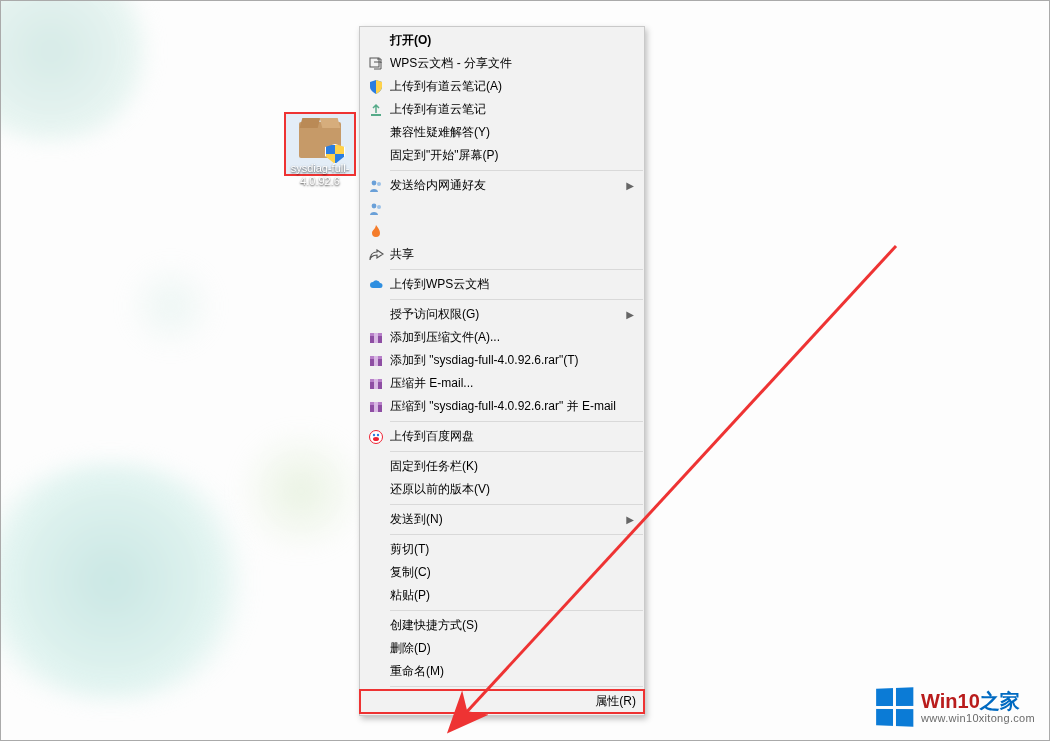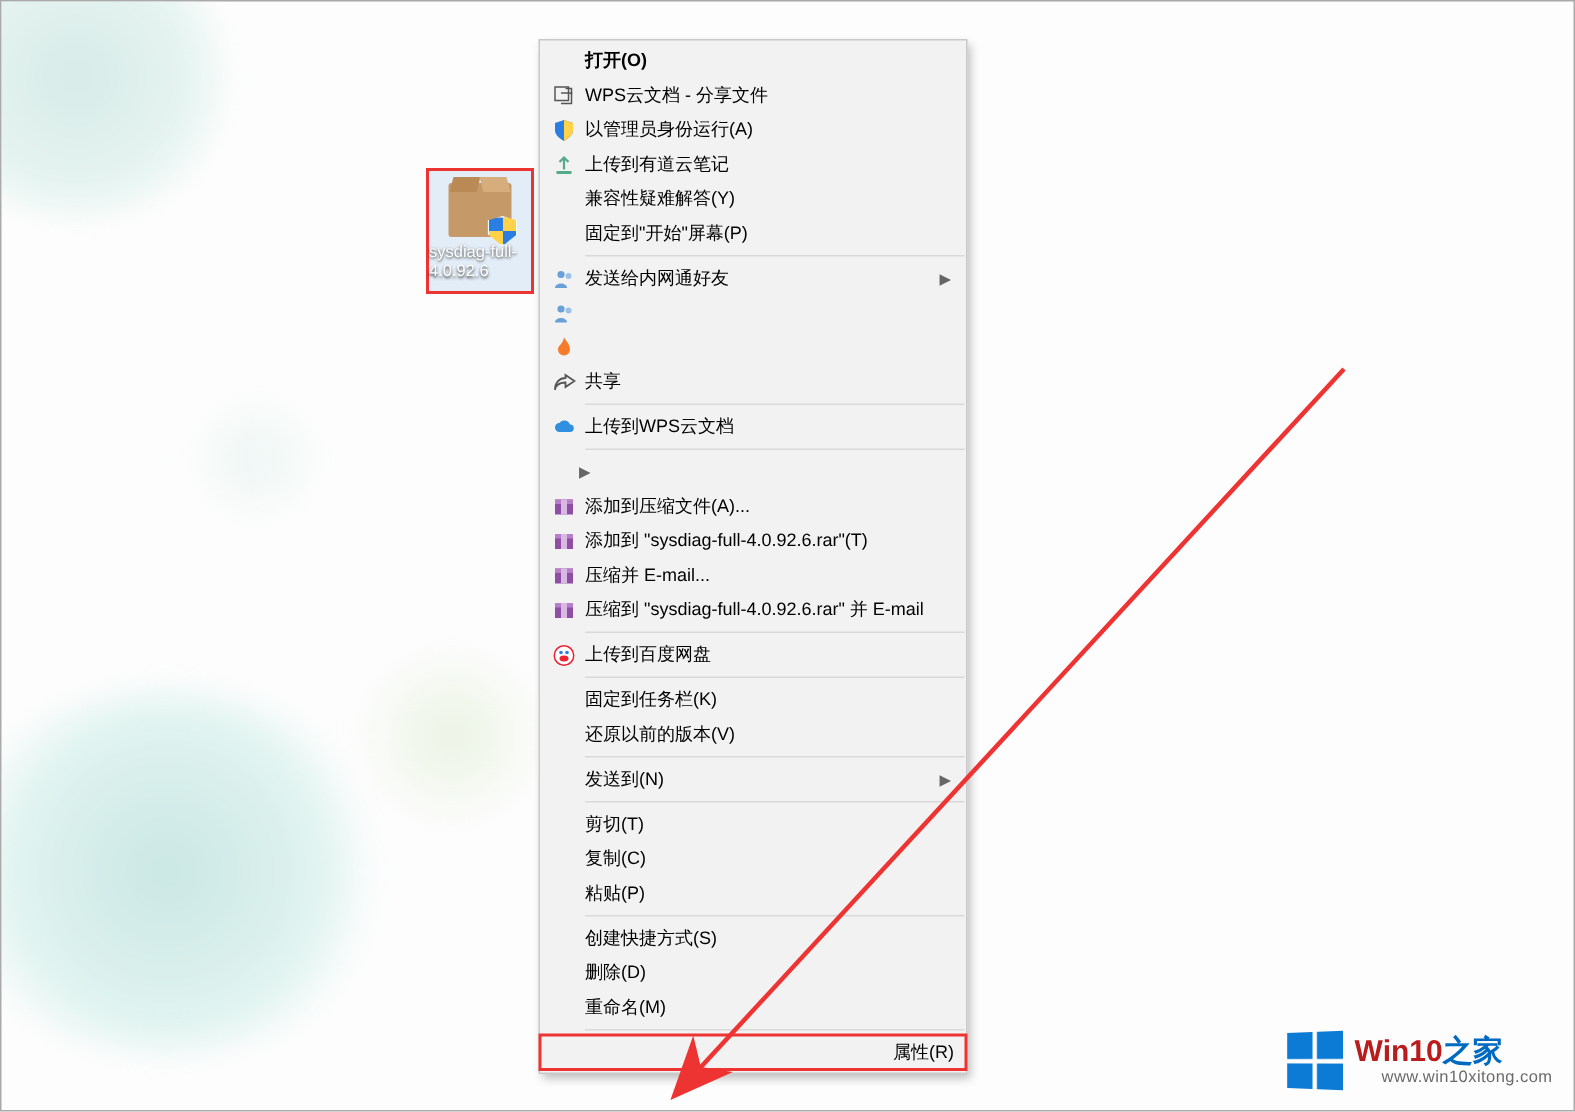--- a/index.html
+++ b/index.html
@@ -19,23 +19,24 @@
   .blob.b { width: 300px; height: 240px; left: -40px; top: 460px; background: radial-gradient(circle, #a9d9d4 0%, #cfeee8 55%, transparent 72%); opacity:.6; }
   .blob.c { width: 140px; height: 120px; left: 230px; top: 430px; background: radial-gradient(circle, #d7e9c9 0%, transparent 70%); opacity:.5; }
   .blob.d { width: 100px; height: 90px; left: 120px; top: 260px; background: radial-gradient(circle, #d5ece6 0%, transparent 70%); opacity:.4; }
 
   
   .desktop-icon {
     position: absolute;
     left: 283px;
     top: 111px;
     width: 72px;
-    height: 84px;
+    height: 64px;
     border: 2px solid #e33;
     background: rgba(150,190,230,.25);
+    text-align: center;
     padding-top: 4px;
     color: #fff;
     text-shadow: 0 1px 2px rgba(0,0,0,.8);
     font-size: 11px;
     line-height: 1.2;
   }
   .desktop-icon .pkg {
     width: 42px; height: 42px; margin: 0 auto 2px;
     position: relative;
   }
@@ -94,21 +95,21 @@
     color: #006ac1;
   }
   .watermark .winsq {
     width: 38px; height: 38px; display:grid; grid-template-columns:1fr 1fr; grid-template-rows:1fr 1fr; gap:3px;
     transform: perspective(100px) rotateY(-12deg);
   }
   .watermark .winsq span { background:#0b7bd6; }
   .watermark .txt { line-height:1.1; }
   .watermark .txt .l1 { font-size:20px; font-weight:600; }
   .watermark .txt .l1 b { color:#b91c1c; }
-  .watermark .txt .l2 { font-size:11px; color:#6a6a6a; letter-spacing:.3px;margin-left:18px; }
+  .watermark .txt .l2 { font-size:11px; color:#6a6a6a; letter-spacing:.3px; }
 
   
   svg.ic { width:16px; height:16px; }
 </style>
 </head>
 <body>
 
 <div class="blob a"></div>
 <div class="blob b"></div>
 <div class="blob c"></div>
@@ -140,21 +141,21 @@
       </span>
       <span class="mi-label">WPS云文档 - 分享文件</span>
     </div>
     <div class="menu-item">
       <span class="mi-icon">
         <svg class="ic" viewBox="0 0 16 16">
           <path d="M8 1 L14 3 V8 C14 12 8 15 8 15 C8 15 2 12 2 8 V3 Z" fill="#2a7de1"></path>
           <path d="M8 1 L14 3 V8 C14 12 8 15 8 15 Z" fill="#ffd24a"></path>
         </svg>
       </span>
-      <span class="mi-label">以管理员身份运行(A)</span>
+      <span class="mi-label">上传到有道云笔记(A)</span>
     </div>
     <div class="menu-item">
       <span class="mi-icon">
         <svg class="ic" viewBox="0 0 16 16">
           <path d="M8 11 V3 M5 6 L8 3 L11 6" stroke="#5a8" fill="none" stroke-width="1.5"></path>
           <rect x="3" y="12" width="10" height="2" fill="#5a8"></rect>
         </svg>
       </span>
       <span class="mi-label">上传到有道云笔记</span>
     </div>
@@ -207,20 +208,21 @@
       <span class="mi-icon">
         <svg class="ic" viewBox="0 0 16 16">
           <path d="M5 11 A3 3 0 0 1 5 5 A4 4 0 0 1 12 6 A2.5 2.5 0 0 1 12 11 Z" fill="#2f8fe0"></path>
         </svg>
       </span>
       <span class="mi-label">上传到WPS云文档</span>
     </div>
     <div class="menu-sep"></div>
     <div class="menu-item">
       <span class="mi-icon"></span>
+      <span class="mi-label">授予访问权限(G)</span>
       <span class="chev">▶</span>
     </div>
     <div class="menu-item">
       <span class="mi-icon">
         <svg class="ic" viewBox="0 0 16 16">
           <rect x="2" y="3" width="12" height="10" fill="#8e4ea3"></rect>
           <rect x="2" y="3" width="12" height="3" fill="#b77fc8"></rect>
           <rect x="6" y="3" width="4" height="10" fill="#d9b9e4"></rect>
         </svg>
       </span>

